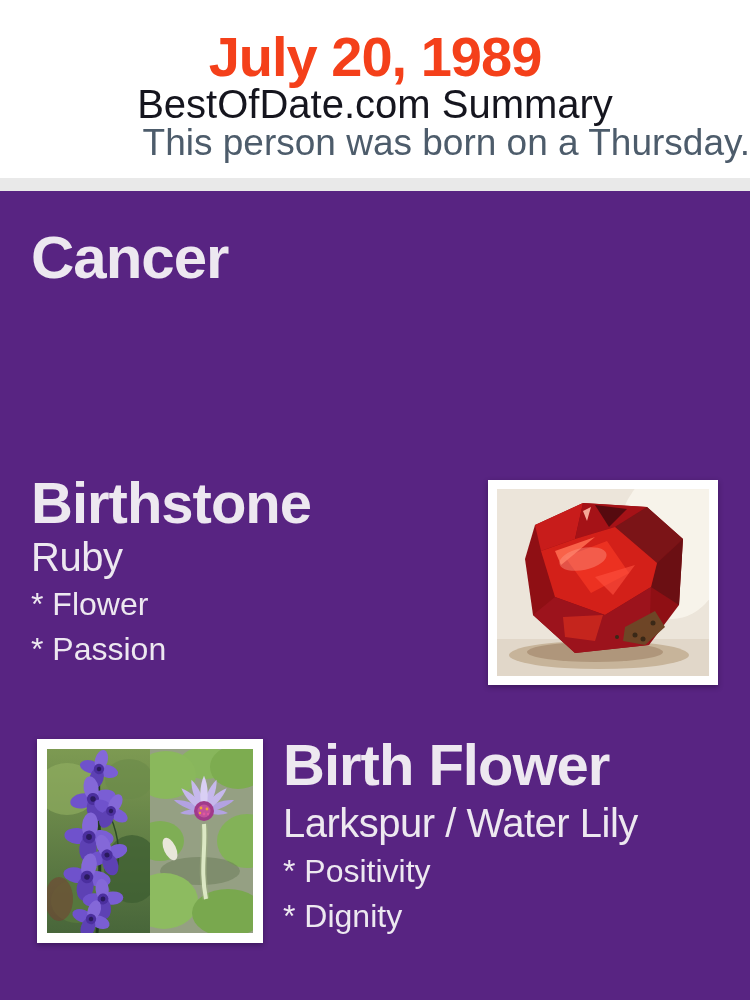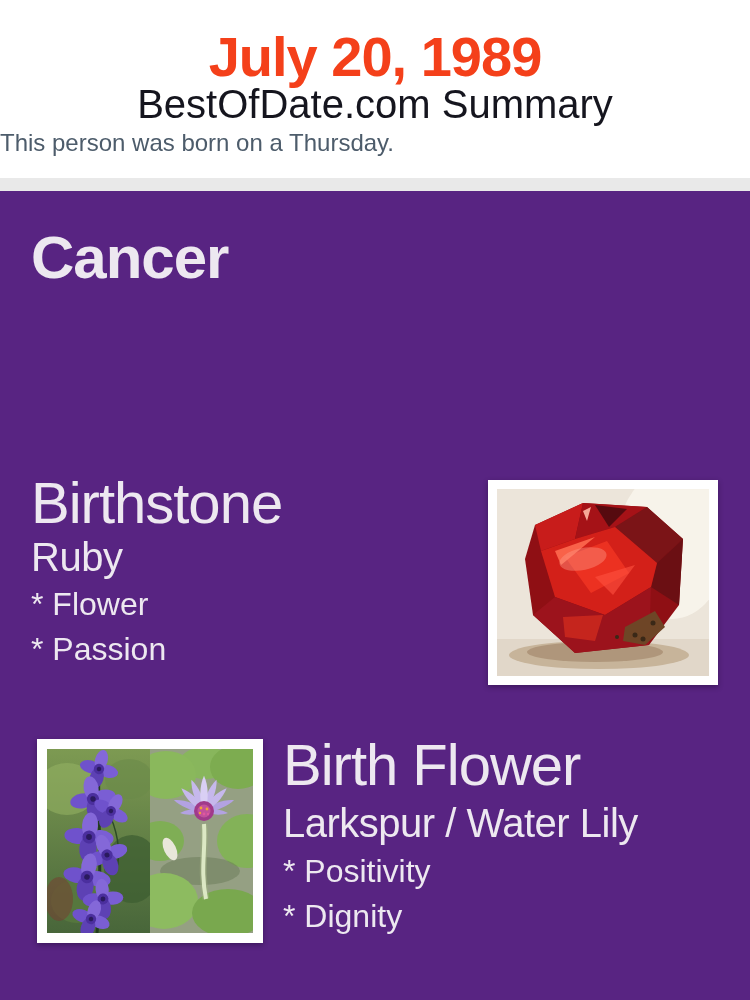--- a/index.html
+++ b/index.html
@@ -17,41 +17,41 @@
   .date-title {
     position:absolute; top:26px; left:0; width:100%; text-align:center;
     font-size:56px; line-height:62px; font-weight:700; letter-spacing:-1px;
     color:#f4401a;
   }
   .site-line {
     position:absolute; top:84px; left:0; width:100%; text-align:center;
     font-size:40px; line-height:40px; font-weight:400; color:#15151e;
   }
   .weekday-line {
-    position:absolute; top:125px; left:0; width:100%; text-align:left;
-    font-size:24px; line-height:36px; color:#4d5c6b;
+    position:absolute; top:125px; left:0; width:100%; text-align:right;
+    font-size:37px; line-height:36px; color:#4d5c6b;
   }
 
   .divider { position:absolute; left:0; top:178px; width:750px; height:13px; background:#e9e9e9; }
 
   
   .main {
     position:absolute; left:0; top:191px; width:750px; height:809px;
     background:#582482; color:#ede8f0;
   }
   .zodiac-title {
     position:absolute; left:31px; top:34px;
     font-size:60px; line-height:66px; font-weight:700; letter-spacing:-1px;
   }
   .zodiac-desc {
     position:absolute; left:31px; top:104px; width:565px;
     font-size:38px; line-height:45px; font-weight:400;
   }
   .section-title {
-    position:absolute; font-size:58px; line-height:64px; font-weight:400; letter-spacing:-1px;
+    position:absolute; font-size:58px; line-height:64px; font-weight:700; letter-spacing:-1px;
   }
   .birthstone-title { left:31px; top:280px; }
   .flower-title     { left:283px; top:542px; }
   .sub-name {
     position:absolute; font-size:40px; line-height:48px; letter-spacing:-0.5px;
   }
   .stone-name  { left:31px;  top:342px; }
   .flower-name { left:283px; top:608px; }
   .trait-list { position:absolute; font-size:32px; }
   .stone-traits  { left:31px;  top:391px; }

